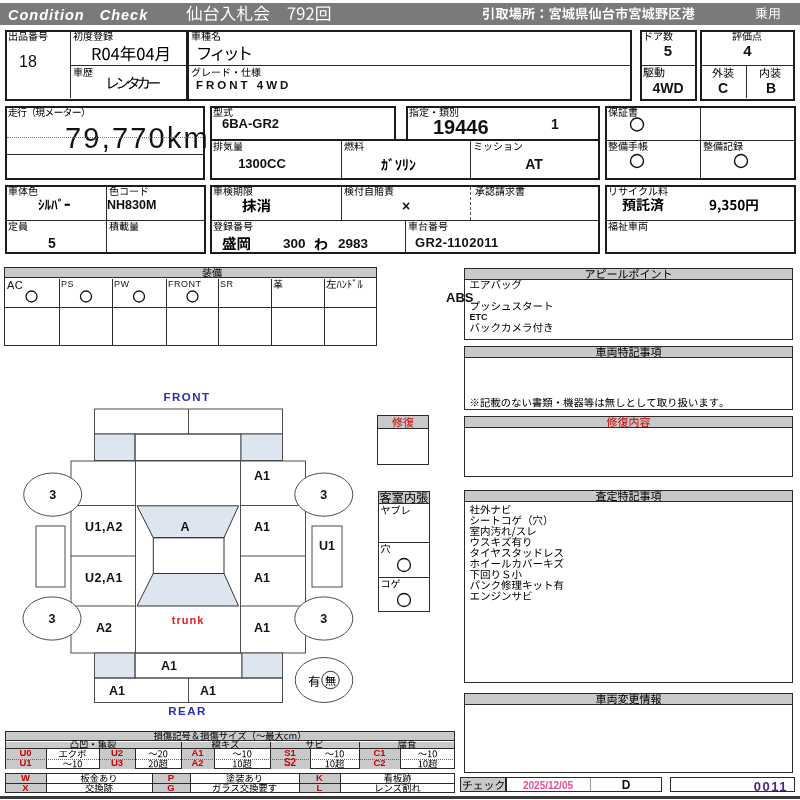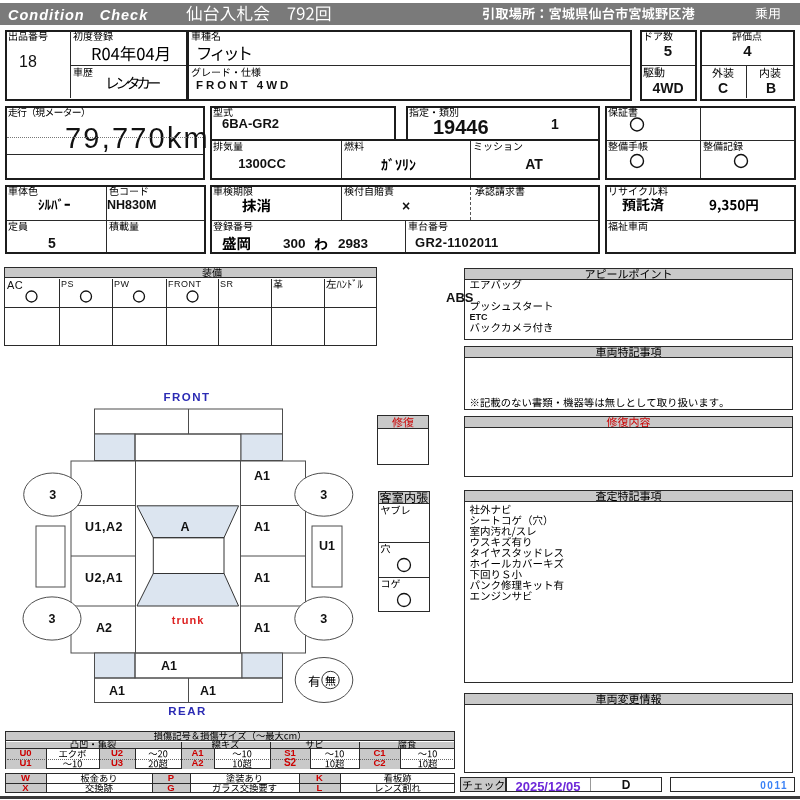--- a/index.html
+++ b/index.html
@@ -163,27 +163,27 @@
 <div class="abs" style="left:464px;top:693px;width:329px;height:80px;border:1px solid #2a2a2a;"></div>
 
 <div class="abs" style="left:465px;top:694px;width:327px;height:10.5px;background:#c9c9c9;border-bottom:1px solid #2a2a2a;"></div>
 
 <div class="abs" style="left:460px;top:777px;width:46px;height:15px;border:1px solid #2a2a2a;background:#c9c9c9;"></div>
 
 <div class="abs" style="left:506px;top:777px;width:156px;height:15px;border:1px solid #2a2a2a;"></div>
 
 <div class="abs" style="left:590px;top:778px;width:1px;height:13px;background:#999;"></div>
 
-<div class="abs" style="left:506px;top:779.5px;width:84px;height:13px;font-size:13px;font-weight:bold;color:#6d28d9;text-align:center;">2025/12/05</div>
+<div class="abs" style="left:506px;top:779.5px;width:84px;height:13px;font-size:10px;font-weight:bold;color:#ec4899;text-align:center;">2025/12/05</div>
 
 <div class="abs" style="left:590px;top:779px;width:72px;height:13px;font-size:12px;font-weight:bold;color:#111;text-align:center;">D</div>
 
 <div class="abs" style="left:670px;top:777px;width:125px;height:15px;border:1px solid #2a2a2a;"></div>
 
-<div class="abs" style="left:670px;top:779.5px;width:118px;height:13px;font-size:10px;font-weight:bold;color:#3b82f6;text-align:right;letter-spacing:1.5px;">0011</div>
+<div class="abs" style="left:670px;top:779.5px;width:118px;height:13px;font-size:13px;font-weight:bold;color:#4c1d95;text-align:right;letter-spacing:1.5px;">0011</div>
 
 <div class="abs" style="left:0px;top:796px;width:800px;height:3px;background:#3a3a3a;"></div>
 
 <div class="abs" style="left:377px;top:415px;width:52px;height:50px;border:1px solid #2a2a2a;"></div>
 
 <div class="abs" style="left:378px;top:416px;width:50px;height:13px;background:#c9c9c9;border-bottom:1px solid #2a2a2a;"></div>
 
 <div class="abs" style="left:378px;top:491px;width:52px;height:121px;border:1px solid #2a2a2a;"></div>
 
 <div class="abs" style="left:379px;top:492px;width:50px;height:12px;background:#c9c9c9;border-bottom:1px solid #2a2a2a;"></div>

